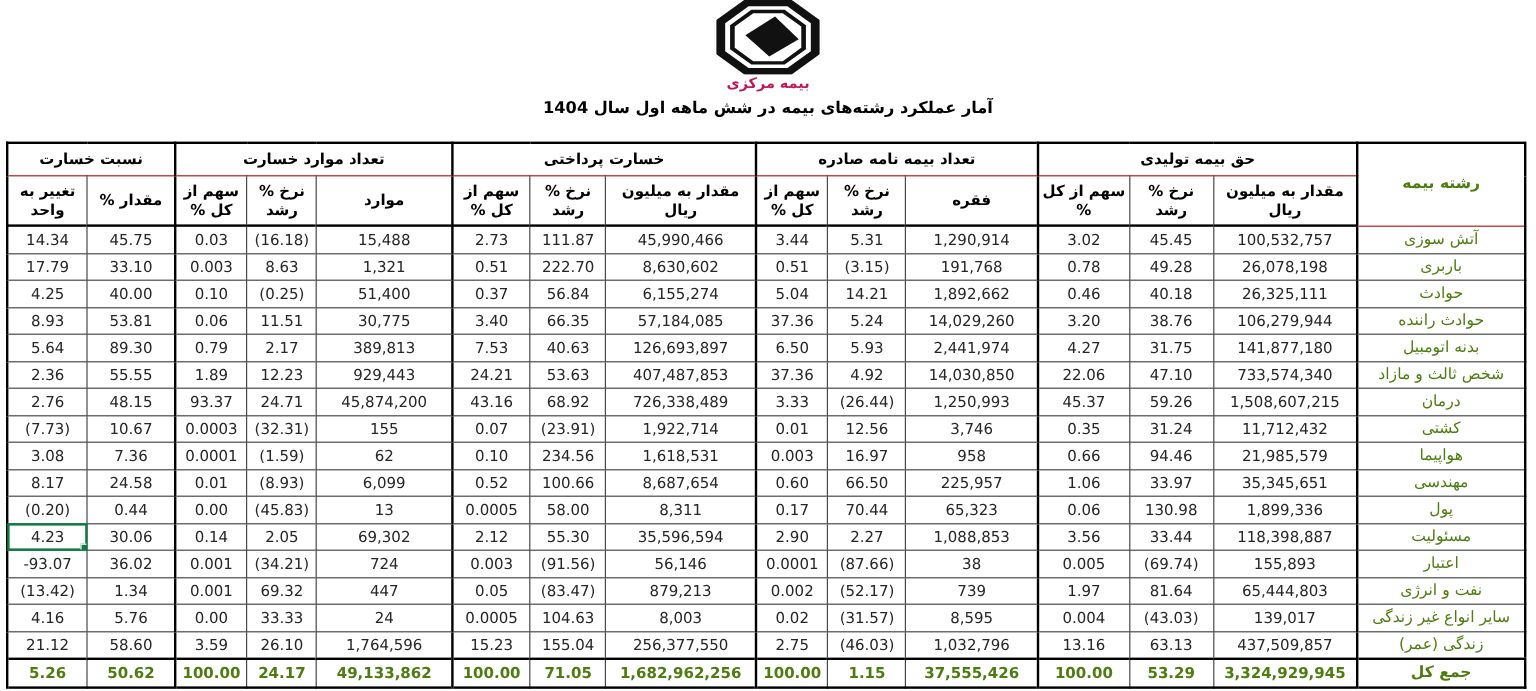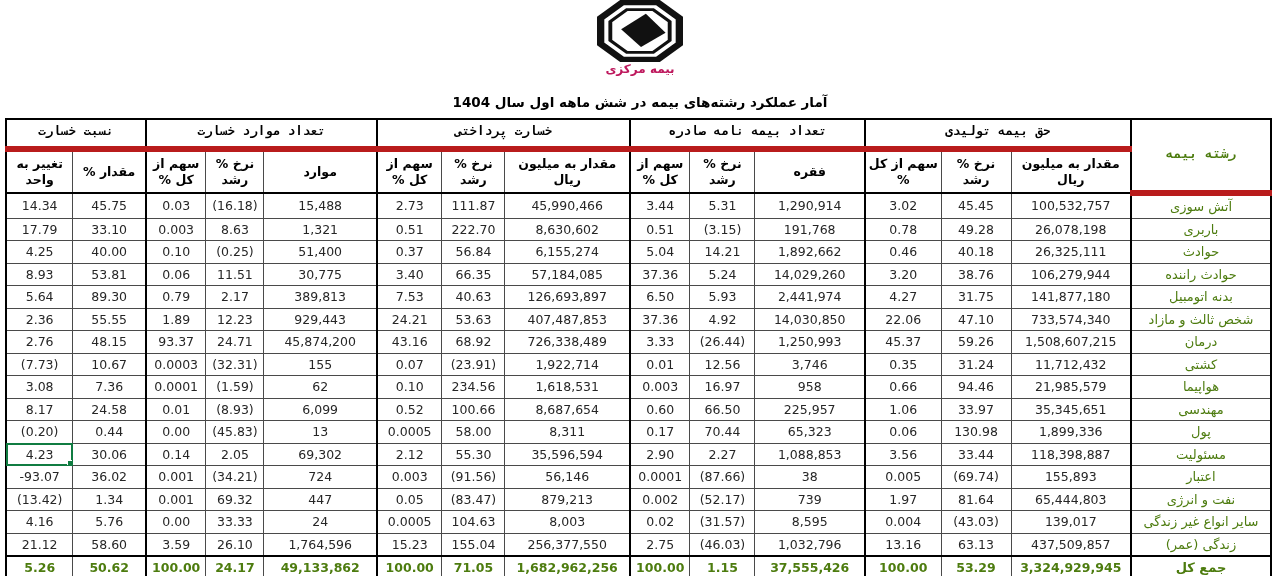--- a/index.html
+++ b/index.html
@@ -7,34 +7,34 @@
     width:1280px;height:576px;overflow:hidden;background:#ffffff;
     font-family:"DejaVu Sans","Liberation Sans",sans-serif;color:#1a1a1a;
     position:relative;
   }
   .page-header{
     position:absolute;top:0;left:0;width:1280px;text-align:center;
   }
   .logo{display:block;margin:0 auto;}
   .brand{font-weight:bold;font-size:12px;line-height:1.2;color:#be185d;}
   .brand-line2{font-size:12.5px;}
-  .doc-title{font-weight:bold;font-size:13.5px;margin-top:18px;color:#000;}
+  .doc-title{font-weight:bold;font-size:13.5px;margin-top:6px;color:#000;}
 
   .tbl-wrap{position:absolute;top:118px;right:8px;}
   table{
     border-collapse:collapse;table-layout:fixed;width:1263px;
     font-size:12.5px;color:#262626;background:#fff;
   }
   th,td{
     border:1px solid #4a4a4a;text-align:center;vertical-align:middle;
     padding:0 2px;overflow:hidden;white-space:nowrap;
   }
   table{border:2px solid #000;}
   th{font-weight:bold;color:#000;white-space:pre-line;line-height:1.25;}
-  tr.group-row th{height:26px;border-bottom:6px solid #b91c1c;border-top:2px solid #000;font-family:Liberation Mono, monospace;}
+  tr.group-row th{height:26px;border-bottom:1px solid #b91c1c;border-top:2px solid #000;}
   tr.sub-row th{height:40px;border-bottom:2px solid #000;}
   td{height:21.5px;}
   .g-end{border-left:2px solid #000;}
   .name-col{font-size:13px;color:#4d7c0f;}
   td.num{direction:ltr;}
   tr.total td{font-weight:bold;border-top:2px solid #000;color:#4d7c0f;}
   td.selected{
     position:relative;
     outline:2px solid #107c41;outline-offset:-2px;
   }

